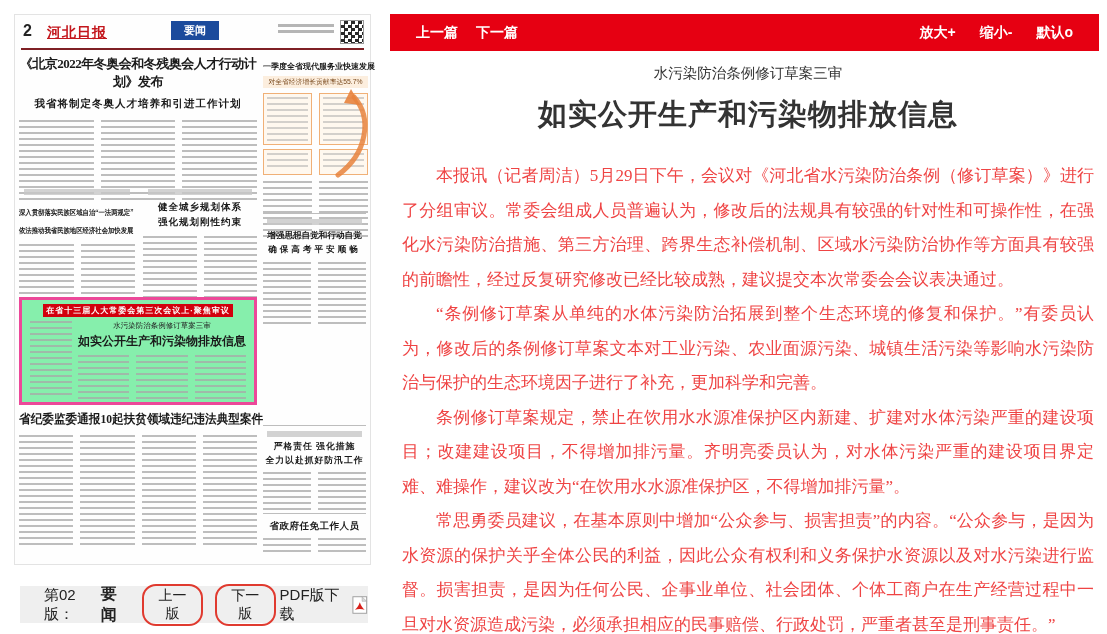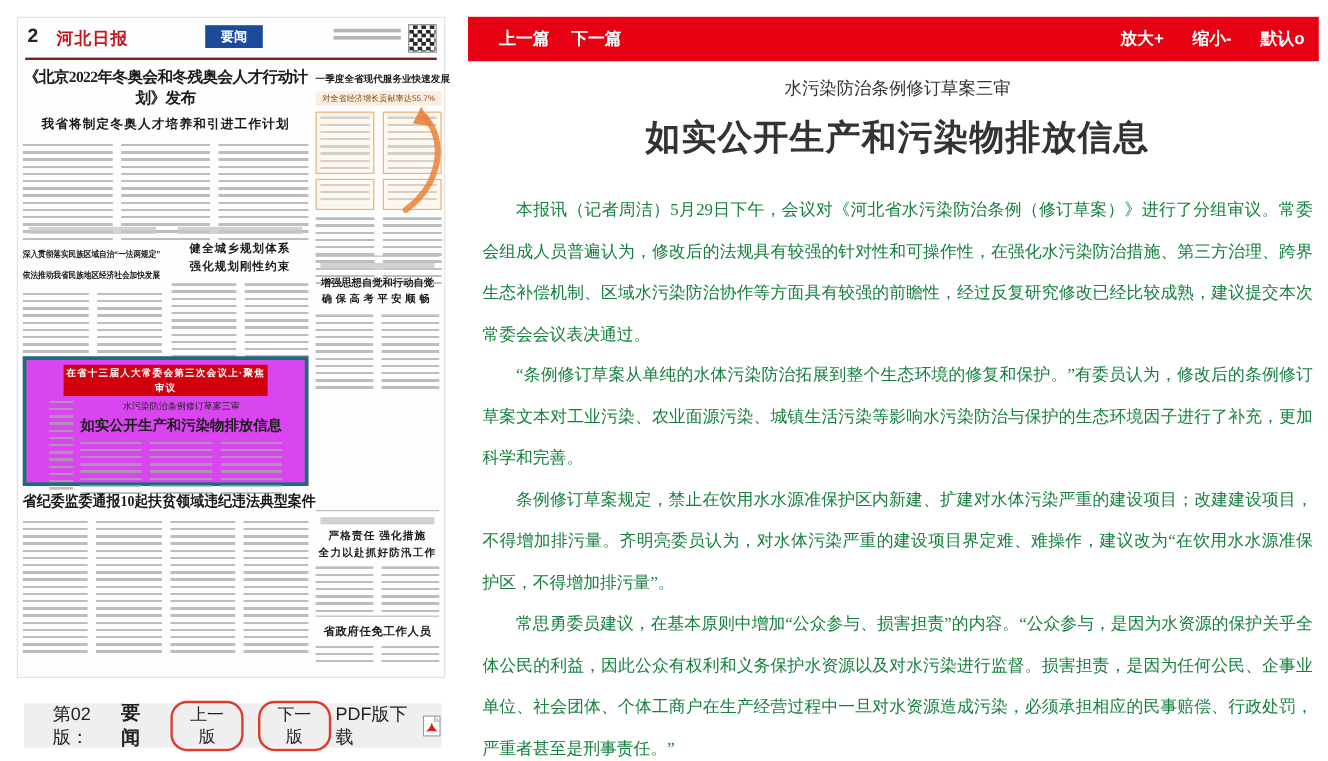--- a/index.html
+++ b/index.html
@@ -14,57 +14,57 @@
   .cols{display:flex;gap:7px;}
   .cols>div{flex:1;}
   .kbar{height:6px;background:#c7c7c7;opacity:.8;margin:0 auto;width:92%;}
   .divider{border-top:1px solid #bdbdbd;width:100%;}
   .hl{font-family:"Liberation Serif","DejaVu Serif",serif;font-weight:bold;color:#1a1a1a;text-align:center;}
   .nowrap{white-space:nowrap;display:inline-block;}
 
   .ph{position:absolute;left:8px;right:6px;top:5px;height:26px;}
   .pageno{position:absolute;left:0;top:2px;font-size:16px;font-weight:bold;color:#222;}
   .masthead{position:absolute;left:24px;top:4px;font-size:14px;font-weight:900;color:#c3161c;
-            font-family:"Liberation Serif","DejaVu Serif",serif;letter-spacing:1px;}
+            font-family:"Liberation Serif","DejaVu Serif",serif;letter-spacing:1px;text-decoration:underline;}
   .secbox{position:absolute;left:148px;top:1px;width:48px;padding:2px 0;background:#1c4b9c;color:#fff;
           text-align:center;font-size:11px;font-weight:bold;}
   .datebars{position:absolute;right:30px;top:4px;width:56px;}
   .datebars div{height:3px;background:#b5b5b5;margin-bottom:3px;}
   .qr{position:absolute;right:0;top:0;width:22px;height:22px;border:1px solid #999;
       background-image:repeating-conic-gradient(#2a2a2a 0 90deg,#fff 90deg 180deg);background-size:7px 7px;}
   .prule{position:absolute;left:6px;right:6px;top:33px;border-top:2px solid #7e1f24;}
 
   .card{border:1px solid #f0b077;background:#fff8ef;flex:1;padding:3px;}
   .card .micro{height:100%;opacity:.5;}
 
-  .redbox{border:3px solid #0f766e;padding:3px 19px;background:#d946ef;}
+  .redbox{border:3px solid #ec4899;padding:3px 8px;background:#86efac;}
   .banner{width:88%;margin:1px auto 4px;background:#d2000d;color:#fff;font-size:8px;line-height:13px;
           text-align:center;font-weight:bold;letter-spacing:1px;}
 
   
   .pager{position:absolute;left:20px;top:586px;width:348px;height:37px;background:#efefef;
          display:flex;align-items:center;font-size:15px;color:#222;}
   .pager .plabel{margin-left:24px;}
   .pager .psec{font-weight:bold;font-size:16px;}
   .pbtn{border:2px solid #e03a2f;border-radius:14px;background:transparent;color:#222;font-size:14px;
         padding:1px 9px;margin-left:12px;cursor:pointer;font-family:inherit;}
   .pdflink{margin-left:4px;display:flex;align-items:center;gap:4px;cursor:pointer;}
 
   
   .toolbar{position:absolute;left:390px;top:14px;width:709px;height:37px;background:#e60012;color:#fff;
            display:flex;align-items:center;justify-content:space-between;font-size:14px;font-weight:bold;}
   .tb-left{display:flex;gap:18px;padding-left:26px;}
-  .tb-right{display:flex;gap:24px;padding-right:12px;}
+  .tb-right{display:flex;gap:24px;padding-right:26px;}
   .tb-btn{cursor:pointer;}
 
   .article{position:absolute;left:402px;top:64px;width:692px;color:#404040;
            font-family:"Liberation Serif","DejaVu Serif",serif;}
   .a-kicker{text-align:center;font-size:14.5px;color:#333;margin-bottom:12px;}
   .a-title{text-align:center;font-size:29px;font-weight:bold;color:#333;letter-spacing:1px;margin-bottom:24px;}
-  .a-body p{font-size:14px;line-height:34.5px;text-align:justify;text-indent:2em;margin:0;color:#15803d;}
+  .a-body p{font-size:17px;line-height:34.5px;text-align:justify;text-indent:2em;margin:0;color:#ef4444;}
 </style>
 </head>
 <body>
 
 <div class="paper">
 
   <div class="ph">
     <span class="pageno">2</span>
     <span class="masthead">河北日报</span>
     <span class="secbox">要闻</span>

